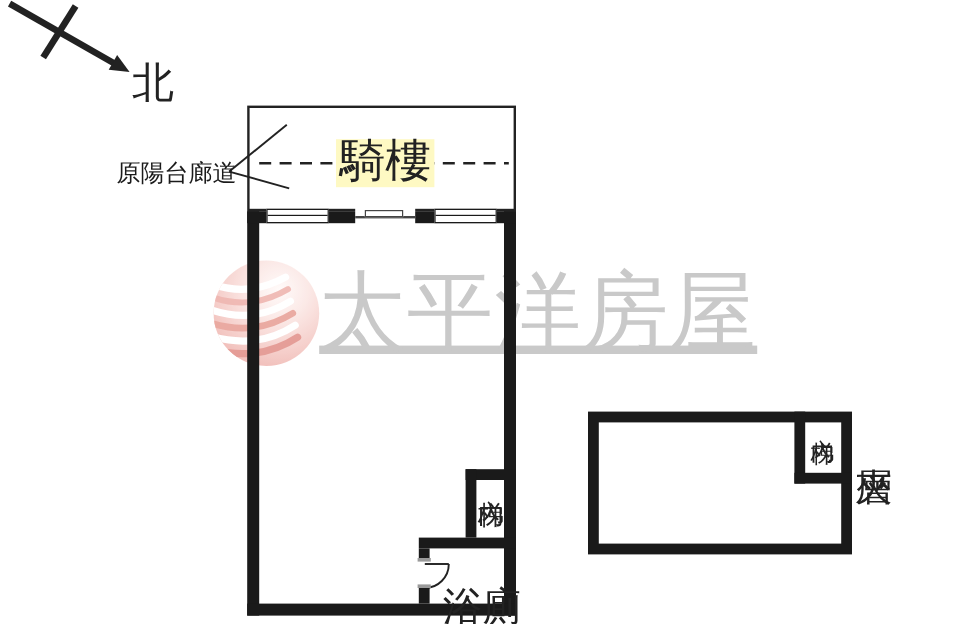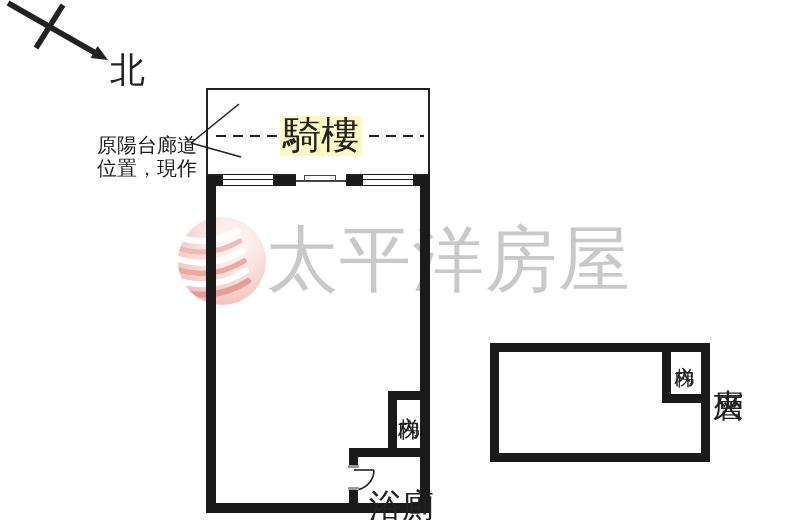--- a/index.html
+++ b/index.html
@@ -21,21 +21,21 @@
   .ink{stroke:var(--line,#1a1a1a);fill:none;}
   .ink-fill{fill:var(--line,#1a1a1a);stroke:none;}
   
   .label{position:absolute;z-index:6;color:var(--line,#1a1a1a);white-space:nowrap;line-height:1.05;}
   .vtext{writing-mode:vertical-rl;text-orientation:upright;letter-spacing:2px;}
   .annotation{position:absolute;z-index:6;text-align:center;font-size:20px;line-height:23px;}
   .arcade-label{background:#fef9c3;padding:0 3px;}
   
   .watermark{z-index:1;}
   .brand-text{position:absolute;z-index:1;font-family:"Liberation Serif","DejaVu Serif",serif;
-              color:var(--watermark-text,#c9c9c9);font-size:72px;letter-spacing:1px;line-height:1;}
+              color:var(--watermark-text,#c9c9c9);font-size:72px;letter-spacing:1px;line-height:1;text-decoration:underline;}
 </style>
 </head>
 <body>
 
 <div class="stage">
 
   <svg class="abs watermark" style="left:176px;top:214px;" width="94" height="94" viewBox="0 0 94 94" opacity="0.8">
     <defs>
       <radialGradient id="sph" cx="62%" cy="28%" r="80%">
         <stop offset="0" stop-color="#fffaf9"></stop>
@@ -74,21 +74,20 @@
     <g>
       <line class="ink" x1="354" y1="470" x2="374" y2="470" stroke-width="1.6"></line>
       <path class="ink" d="M374,470 A20,20 0 0 1 354,490" stroke-width="1.6"></path>
     </g>
   </svg>
 
   <div class="label" style="left:110px;top:52px;font-size:35px;">北</div>
 
   <div class="annotation" style="left:88px;top:106px;width:118px;margin-top:28px;">
     <div>原陽台廊道</div>
-    <div>位置，現作</div>
   </div>
 
   <div class="outline" style="left:206px;top:88px;width:224px;height:88px;"></div>
   <div class="label arcade-label" style="left:280px;top:116px;font-size:38px;">騎樓</div>
 
   <div class="wall" style="left:206px;top:176px;width:10px;height:337px;"></div>
   <div class="wall" style="left:420px;top:176px;width:10px;height:337px;"></div>
   <div class="wall" style="left:206px;top:176px;width:224px;height:10px;"></div>
   <div class="wall" style="left:206px;top:503px;width:224px;height:10px;"></div>
 

